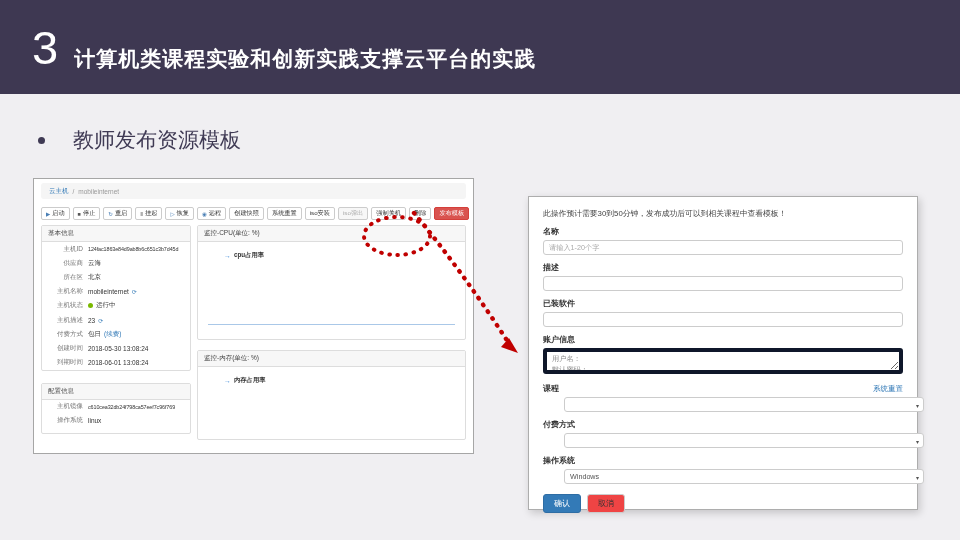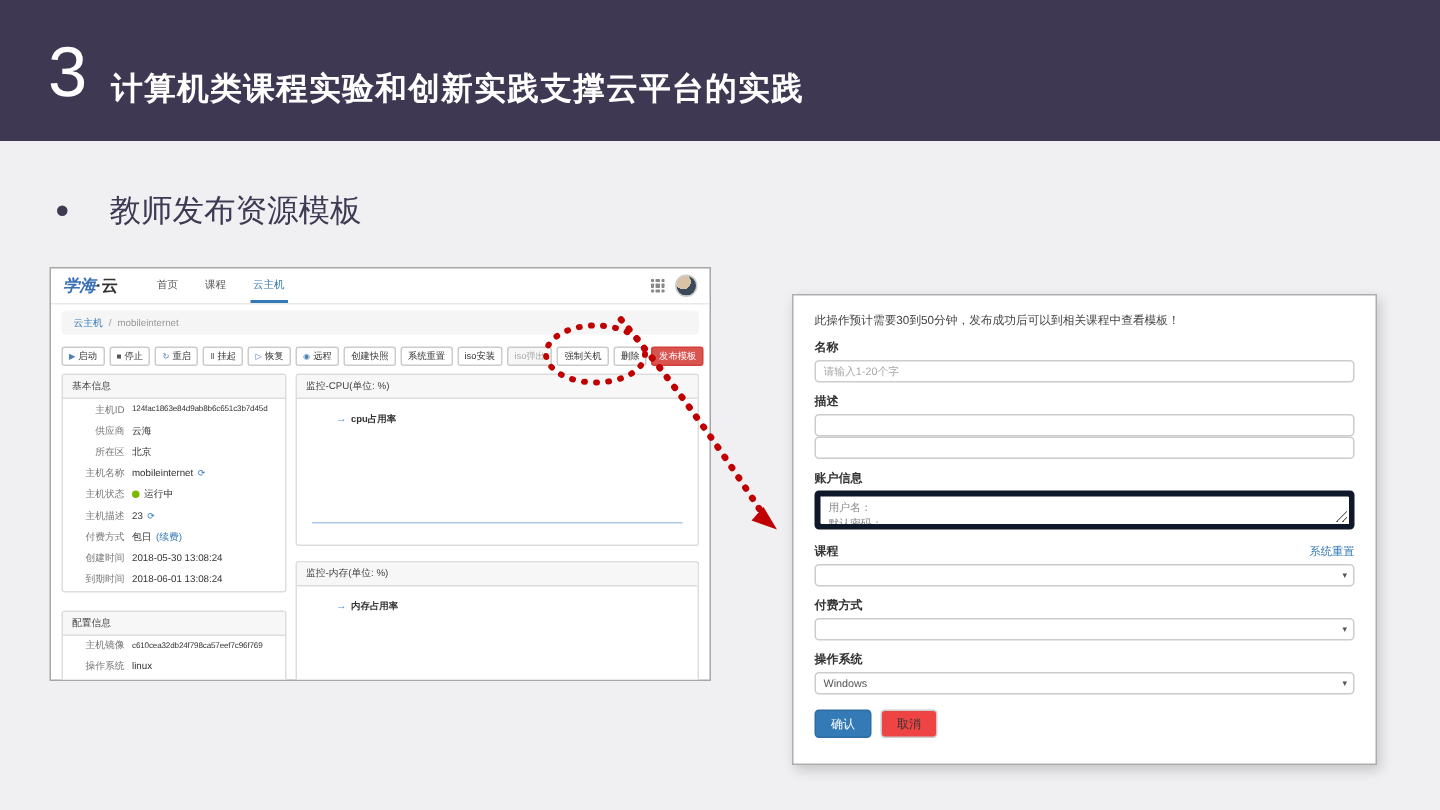--- a/index.html
+++ b/index.html
@@ -81,21 +81,21 @@
   .d-input::placeholder { color:#aaa; }
   .d-textarea {
     width:100%; height:26px; border:4px solid #0f172a; border-radius:3px; padding:2px 5px;
     font-size:7.2px; color:#888; font-family:inherit; line-height:1.5; resize:vertical;
   }
   .d-row { display:flex; justify-content:space-between; align-items:flex-end; margin:7px 0 3px; }
   .d-row .d-label { margin:0; }
   .d-link { color:#337ab7; font-size:7.5px; cursor:pointer; }
   .sel {
     position:relative; width:100%; height:15px; border:1px solid #ccc; border-radius:3px;
-    display:flex; align-items:center; padding:0 12px 0 5px; font-size:7.2px; color:#555; cursor:pointer; background:#fff;
+    display:flex; align-items:center; padding:0 12px 0 5px; font-size:7.2px; color:#555; cursor:pointer; background:#fff;margin-left:21px;
   }
   .sel .caret { position:absolute; right:4px; top:50%; transform:translateY(-50%); font-size:6px; color:#555; }
   .d-buttons { display:flex; gap:6px; margin-top:10px; }
   .btn { font-family:inherit; font-size:8px; padding:3px 10px; border-radius:3px; cursor:pointer; }
   .btn.primary { background:#337ab7; border:1px solid #2e6da4; color:#fff; }
   .btn.plain { background:#ef4444; border:1px solid #ccc; color:#333; }
   
   .overlay { position:absolute; left:0; top:0; width:960px; height:540px; pointer-events:none; z-index:5; }
 </style>
 </head>
@@ -106,42 +106,20 @@
   <div class="slide-title">计算机类课程实验和创新实践支撑云平台的实践</div>
 </div>
 
 <div class="bullet-row">
   <div class="bullet-dot"></div>
   <div class="bullet-text">教师发布资源模板</div>
 </div>
 
 <div class="console">
 
-  <div class="c-nav">
-    <div class="c-logo"><span class="l1">学海</span><span class="l2"><span>·</span><span>云</span></span></div>
-    <div class="c-navitems">
-      <div class="c-navitem">首页</div>
-      <div class="c-navitem">课程</div>
-      <div class="c-navitem active">云主机</div>
-    </div>
-    <div class="c-nav-right">
-      <div class="grid-icon">
-          <i></i>
-          <i></i>
-          <i></i>
-          <i></i>
-          <i></i>
-          <i></i>
-          <i></i>
-          <i></i>
-          <i></i>
-        </div>
-      <div class="avatar"></div>
-    </div>
-  </div>
 
   <div class="c-breadcrumb">
     <span class="root">云主机</span>
     <span>/</span>
     <span>mobileinternet</span>
   </div>
 
   <div class="c-toolbar">
     <button class="tbtn">
         <span class="ticon">▶</span>
@@ -260,20 +238,21 @@
 
 <div class="dialog">
   <div class="d-notice">此操作预计需要30到50分钟，发布成功后可以到相关课程中查看模板！</div>
 
   <div class="d-label">名称</div>
   <input class="d-input" placeholder="请输入1-20个字" style="">
 
   <div class="d-label">描述</div>
   <input class="d-input" style="">
 
+  <div class="d-label">已装软件</div>
   <input class="d-input" style="">
 
   <div class="d-label">账户信息</div>
   <textarea class="d-textarea" style="">用户名：
 默认密码：</textarea>
 
   <div class="d-row">
     <div class="d-label">课程</div>
     <span class="d-link">系统重置</span>
   </div>

